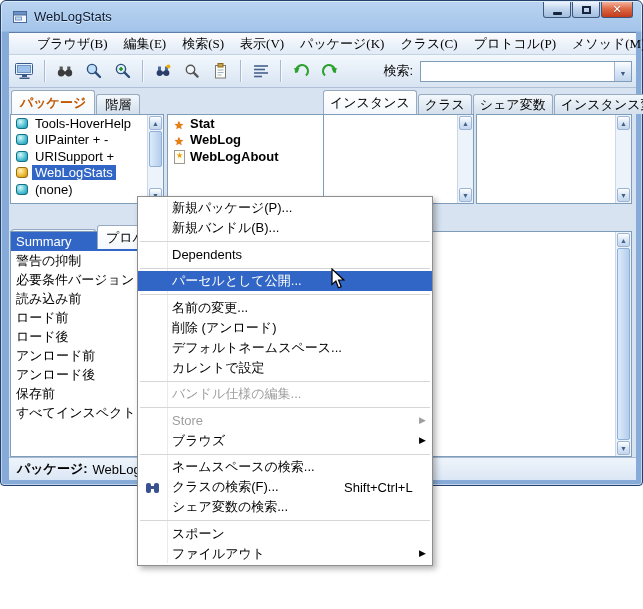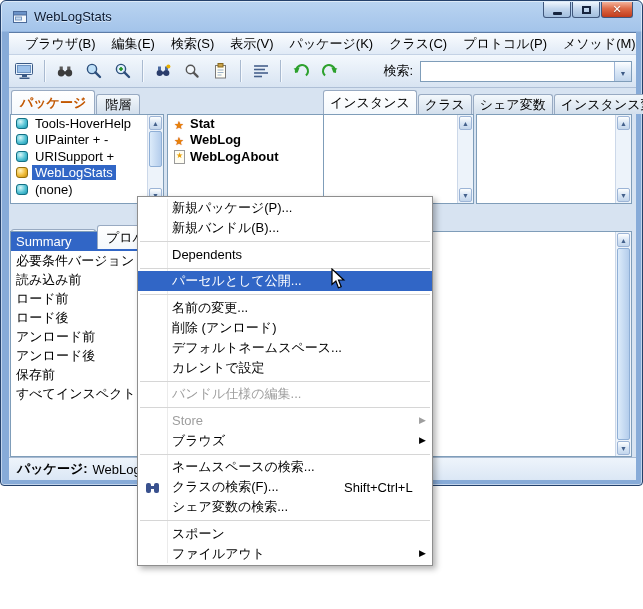--- a/index.html
+++ b/index.html
@@ -14,21 +14,21 @@
   .win-buttons{position:absolute;top:1px;right:9px;display:flex;gap:1px;}
   .win-btn{width:28px;height:16px;border:1px solid #40577d;border-top:none;border-radius:0 0 3px 3px;background:linear-gradient(#eef5fd,#c2d6ee 45%,#a2bede);display:flex;align-items:center;justify-content:center;}
   .win-btn.close{width:32px;background:linear-gradient(#f3b29a,#dd6a47 45%,#c23b1b);}
   .glyph-min{display:block;width:9px;height:3px;background:#17253f;margin-top:7px;border-radius:1px;}
   .glyph-max{display:block;width:9px;height:8px;border:2px solid #17253f;background:transparent;}
   .glyph-close{color:#fff;font-size:11px;font-weight:bold;line-height:1;text-shadow:0 1px 1px rgba(0,0,0,.4);}
 
   .client{position:absolute;left:8px;top:31px;width:627px;height:447px;background:#d7e3f1;border-top:1px solid #5d7ca6;}
 
   
-  .menubar{position:absolute;left:0;top:0;width:100%;height:22px;display:flex;align-items:stretch;padding-left:8px;background:linear-gradient(#fafcfe,#e0eaf6);border-bottom:1px solid #c4d2e5;}
+  .menubar{position:absolute;left:0;top:0;width:100%;height:22px;display:flex;align-items:stretch;padding-left:20px;background:linear-gradient(#fafcfe,#e0eaf6);border-bottom:1px solid #c4d2e5;font-family:Liberation Serif, serif;}
   .menu-top-item{display:flex;align-items:center;padding:0 8px;font-size:13px;white-space:nowrap;}
 
   
   .toolbar{position:absolute;left:0;top:22px;width:100%;height:33px;display:flex;align-items:center;gap:2px;padding:0 2px;background:linear-gradient(#f3f8fd,#d8e4f2);border-bottom:1px solid #aebfd6;}
   .tbtn{width:27px;height:26px;display:flex;align-items:center;justify-content:center;border:1px solid transparent;border-radius:2px;}
   .tsep{width:1px;height:22px;background:#a9bad0;box-shadow:1px 0 0 #f5f9fd;margin:0 4px;}
   .tspacer{flex:1;}
   .search-label{margin-right:5px;white-space:nowrap;}
   .combo{width:212px;height:21px;background:#fff;border:1px solid #7f9db9;display:flex;align-items:center;margin-right:2px;}
   .combo-input{flex:1;border:none;outline:none;height:17px;font-size:13px;padding:0 3px;background:transparent;font-family:inherit;min-width:0;}
@@ -338,20 +338,21 @@
         </div>
         <div class="tab" data-state="active">
           <span class="tab-label">プロパティ</span>
         </div>
       </div>
 
     <div class="panel prop-panel noscroll">
       <div class="list">
 
       <div class="prow" data-state="selected">Summary</div>
+          <div class="prow" data-state="normal">警告の抑制</div>
           <div class="prow" data-state="normal">必要条件バージョン</div>
           <div class="prow" data-state="normal">読み込み前</div>
           <div class="prow" data-state="normal">ロード前</div>
           <div class="prow" data-state="normal">ロード後</div>
           <div class="prow" data-state="normal">アンロード前</div>
           <div class="prow" data-state="normal">アンロード後</div>
           <div class="prow" data-state="normal">保存前</div>
           <div class="prow" data-state="normal">すべてインスペクト</div>
         </div>
     </div>

